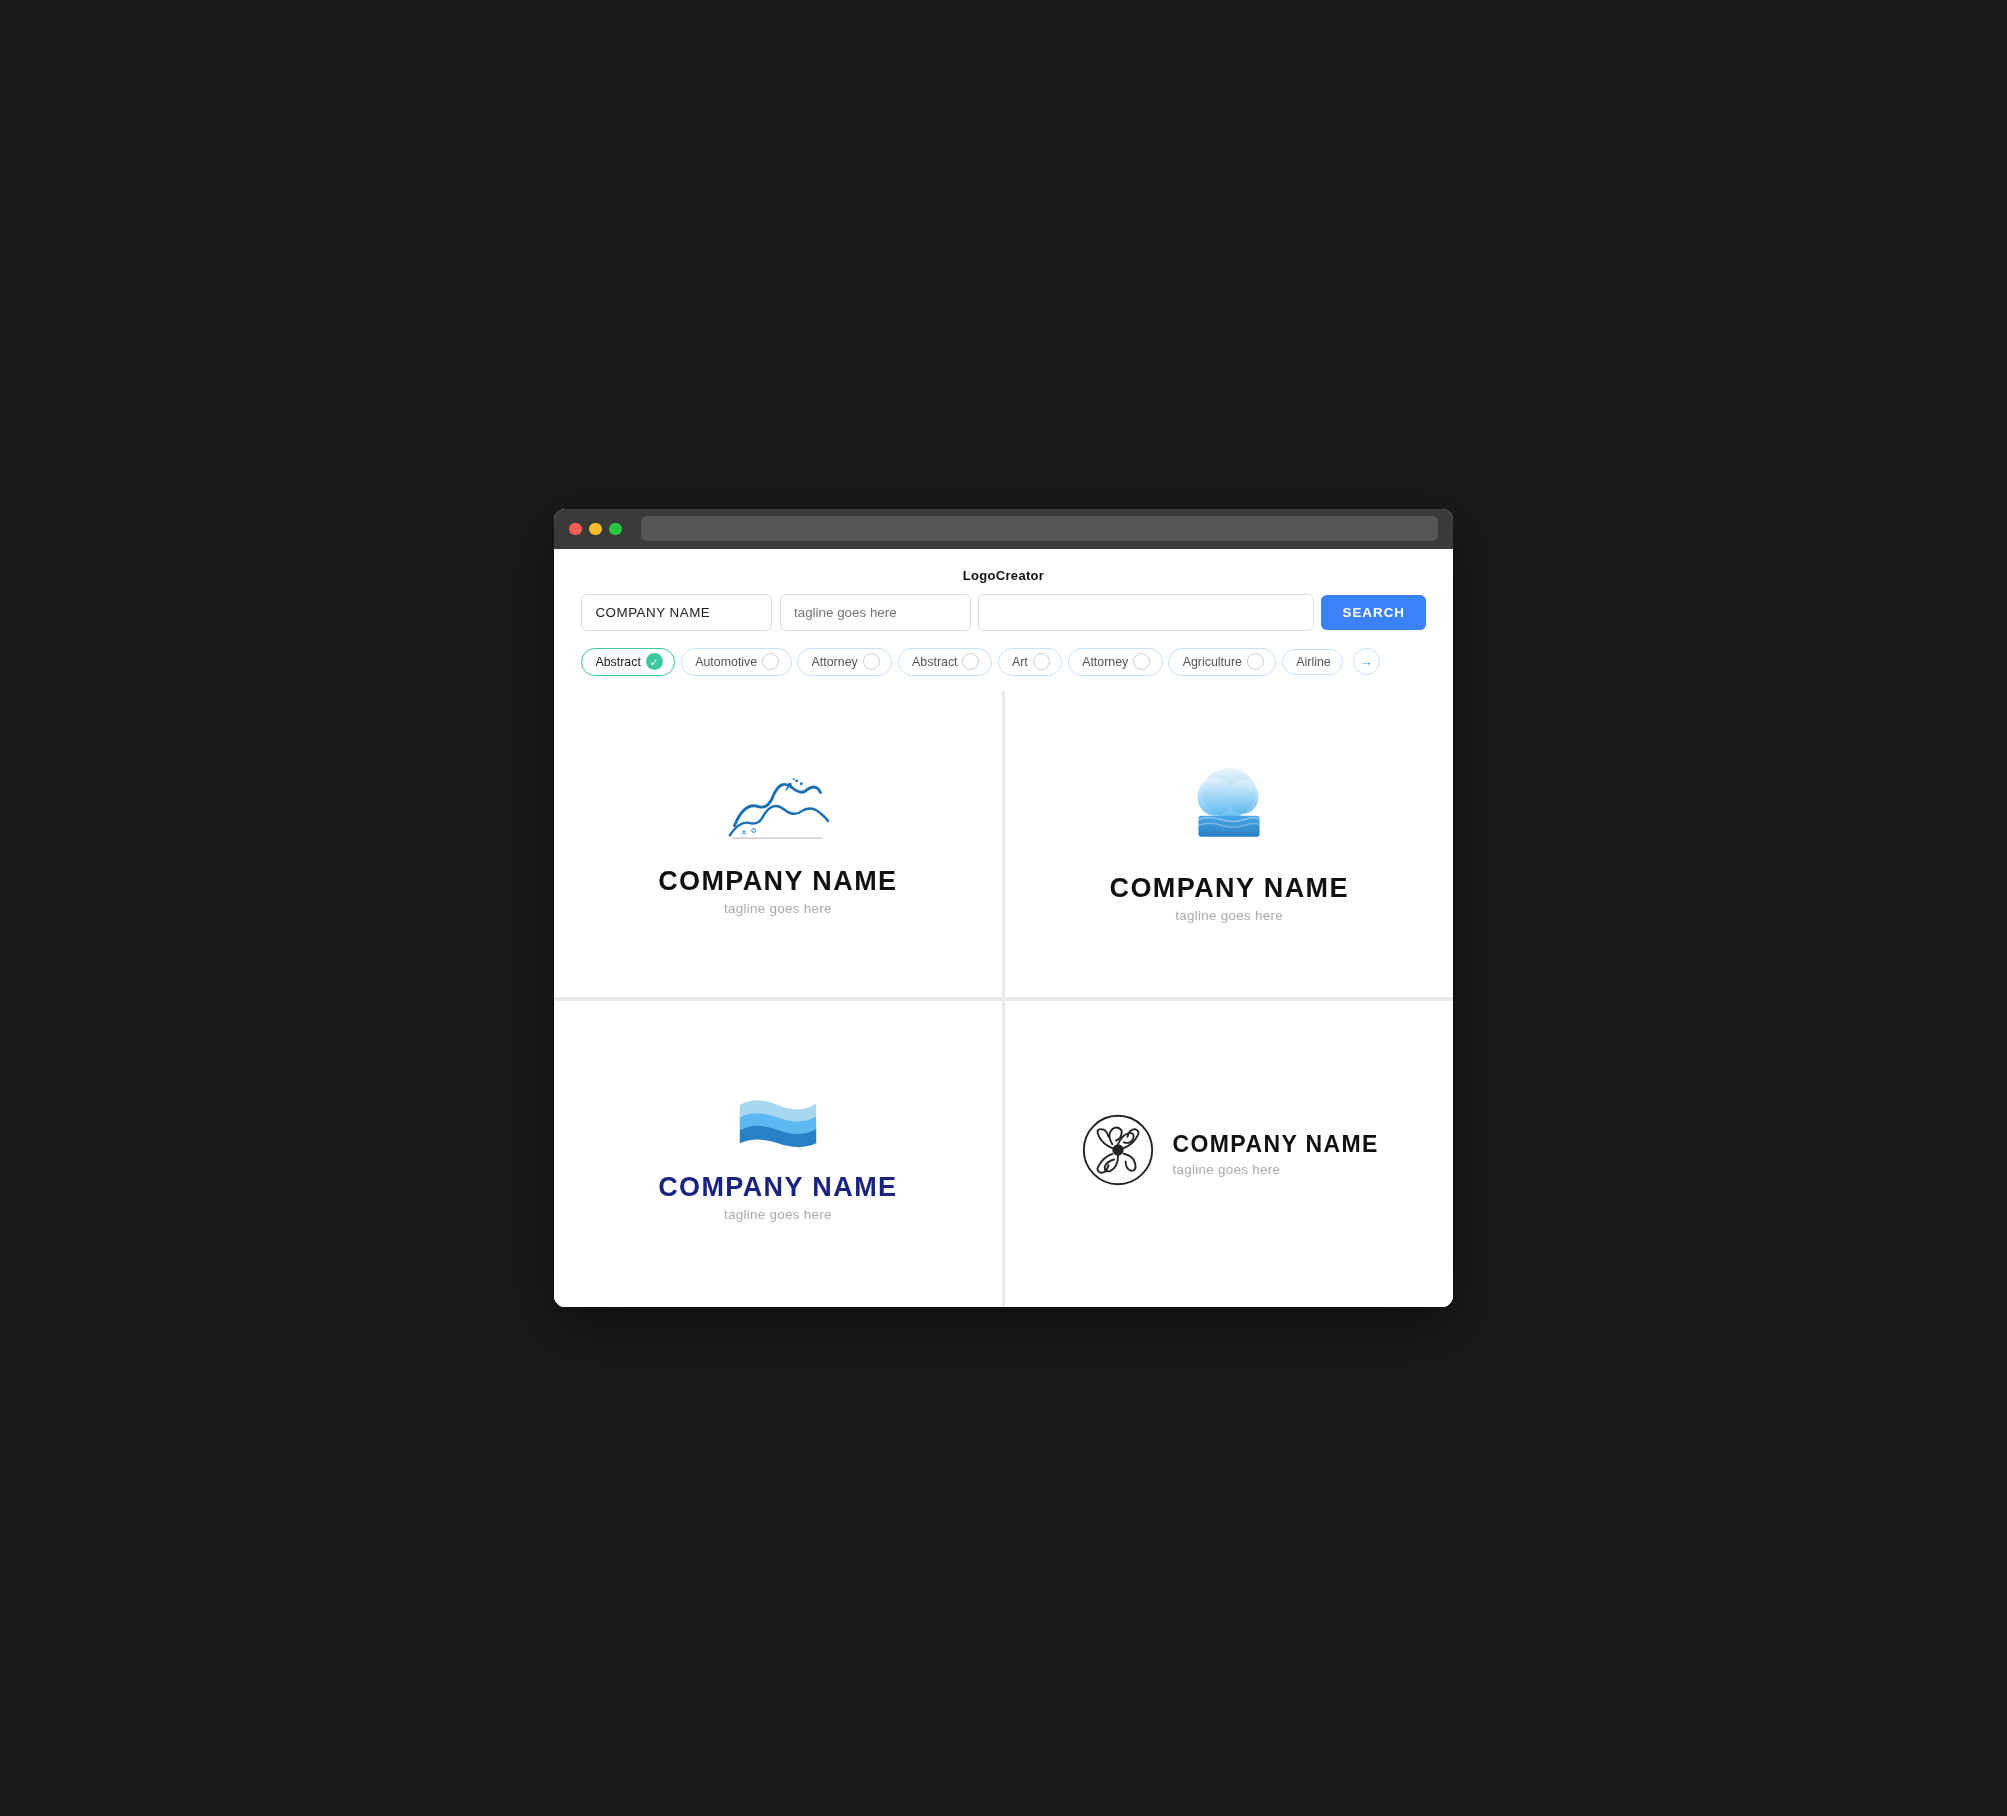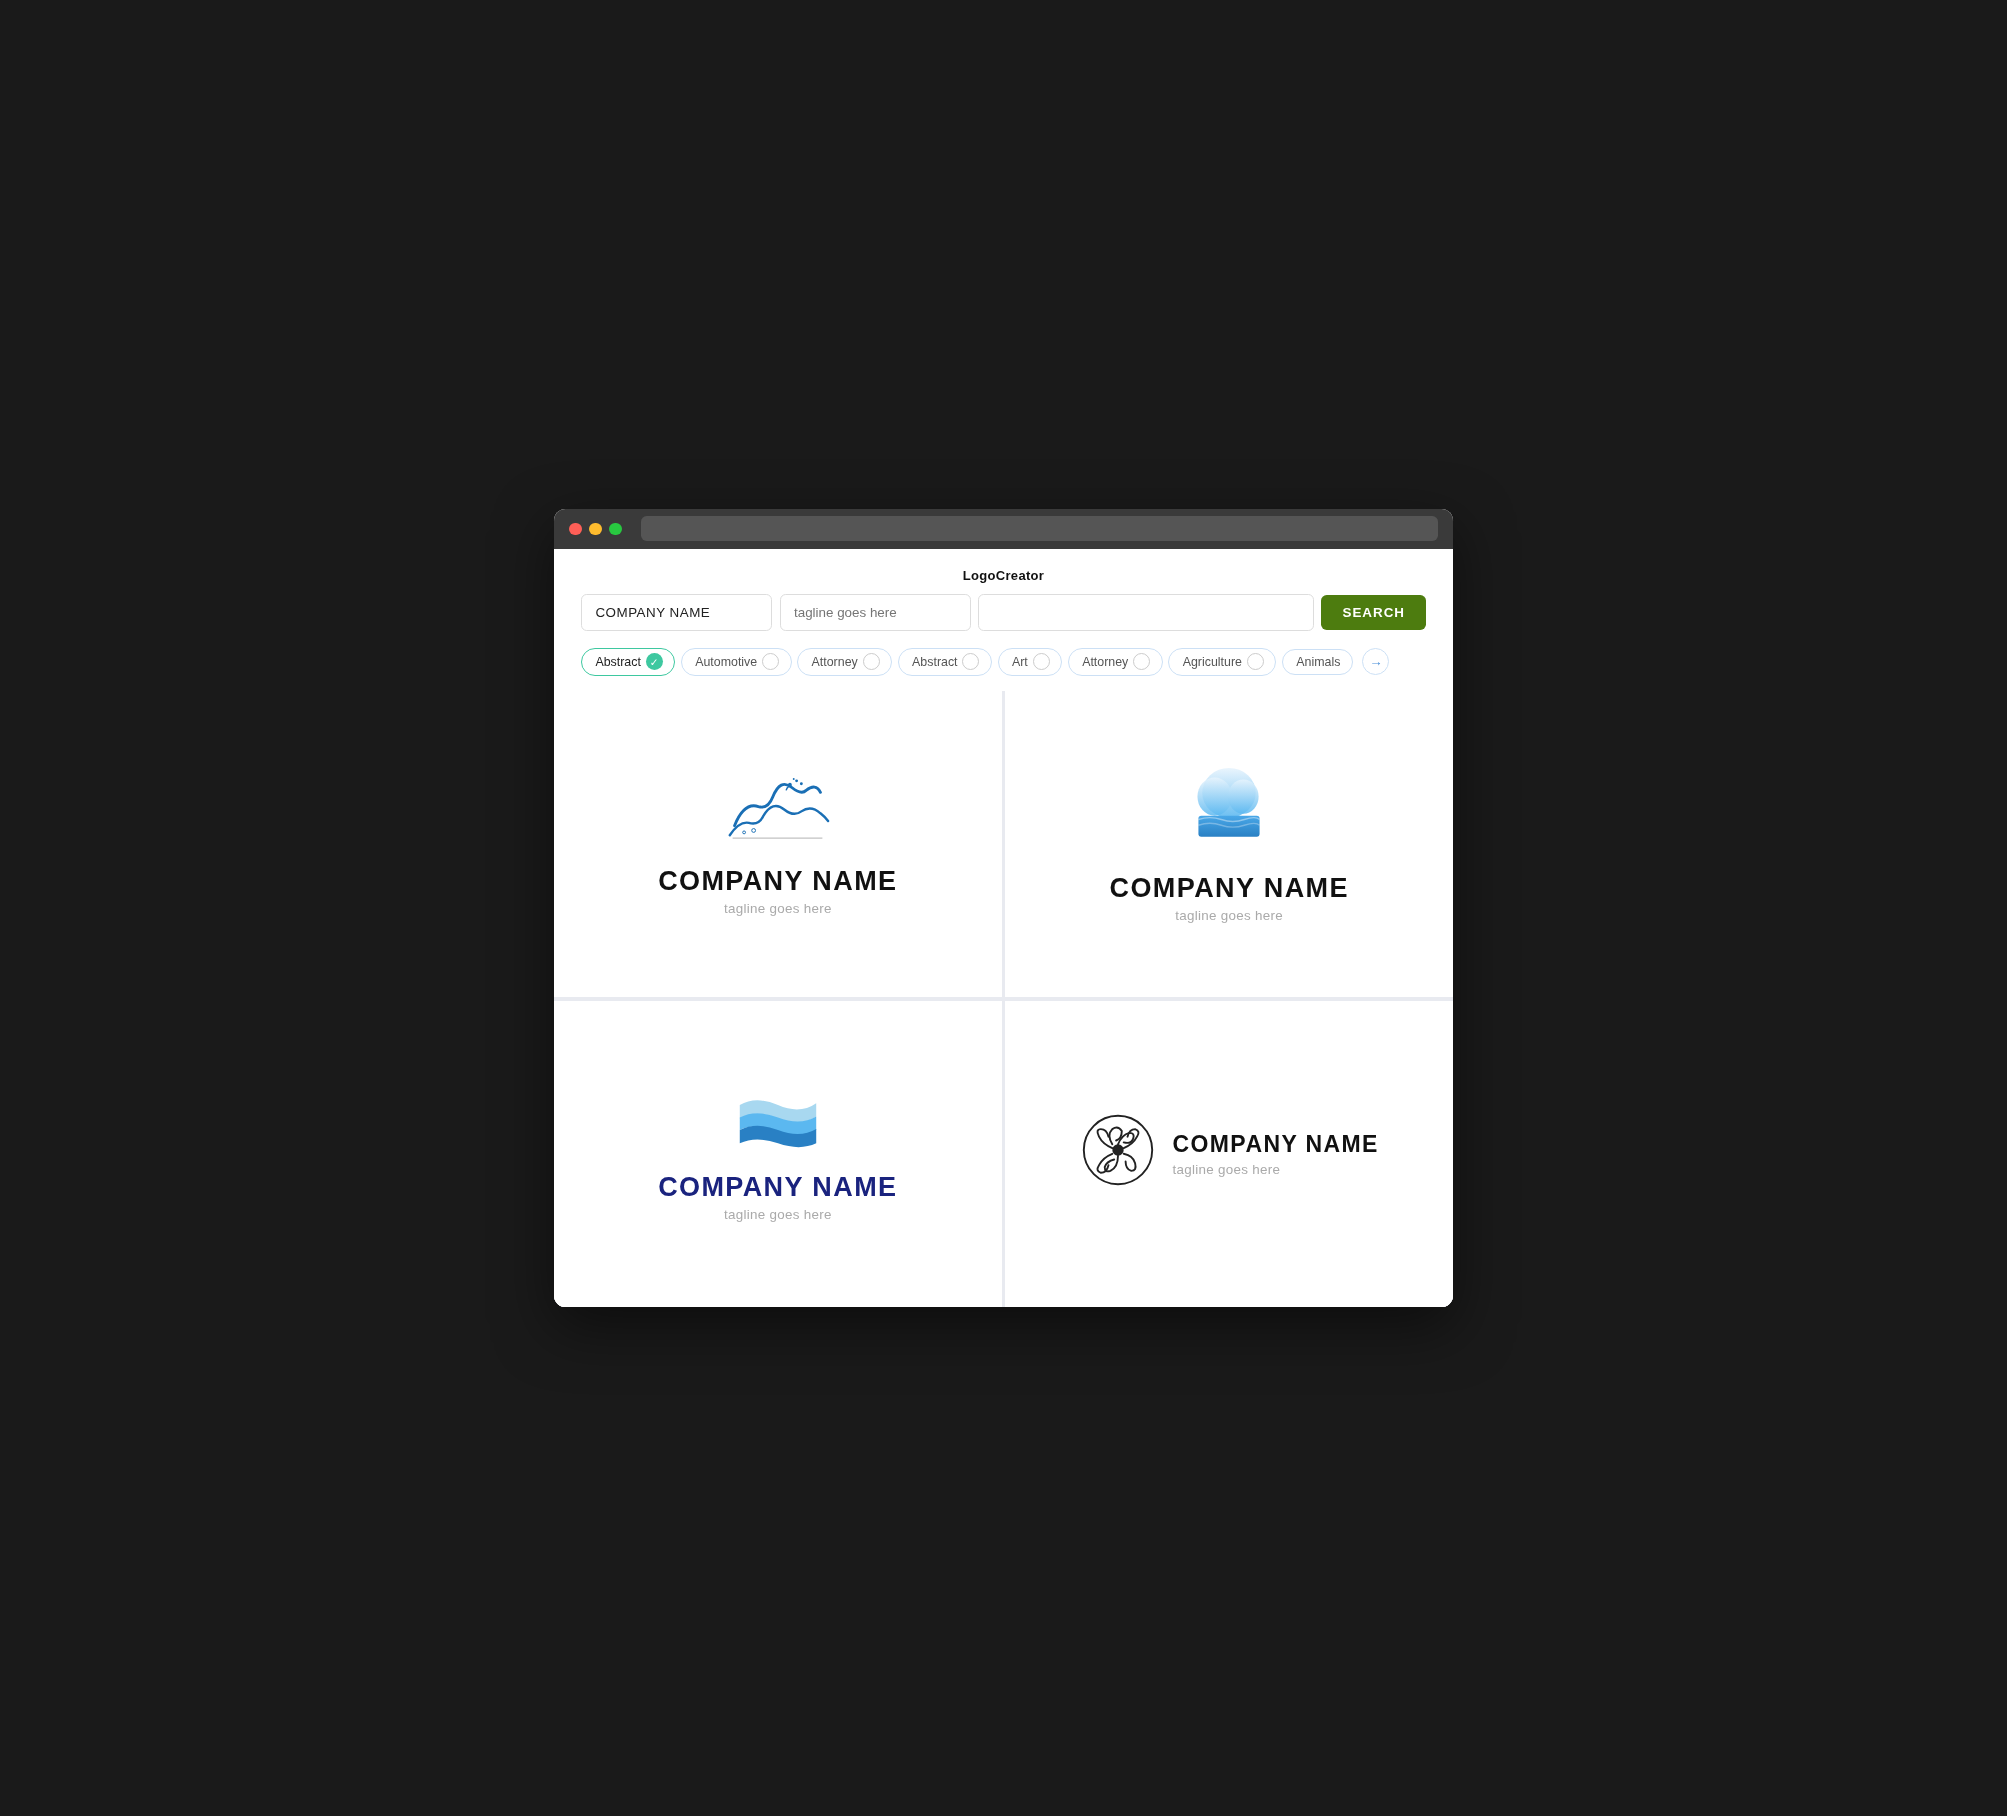--- a/index.html
+++ b/index.html
@@ -63,21 +63,21 @@
       border-radius: 5.7px;
       padding: 9.6px 13.4px;
       font-size: 13.4px;
       color: #222;
       outline: none;
     }
     .search-input.company { width: 191px; font-weight: 500; letter-spacing: 0.5px; }
     .search-input.tagline { width: 191px; color: #aaa; }
     .search-input.extra { flex: 1; }
     .search-button {
-      background: #4d7c0f;
+      background: #3b82f6;
       color: #fff;
       border: none;
       border-radius: 5.7px;
       padding: 9.6px 21px;
       font-size: 13.4px;
       font-weight: 700;
       letter-spacing: 1px;
       cursor: pointer;
     }
     .filter-bar {
@@ -219,21 +219,21 @@
       </div>
       <div class="filter-chip">
         <span>Attorney</span>
         <span class="check-icon"></span>
       </div>
       <div class="filter-chip">
         <span>Agriculture</span>
         <span class="check-icon"></span>
       </div>
       <div class="filter-chip">
-        <span>Animals</span>
+        <span>Airline</span>
       </div>
       <div class="filter-arrow">→</div>
     </div>
 
     <div class="logo-grid">
 
       <div class="logo-card">
         <div class="logo-img">
           <svg width="105" height="72" viewBox="0 0 110 75" fill="none" xmlns="http://www.w3.org/2000/svg">
 

